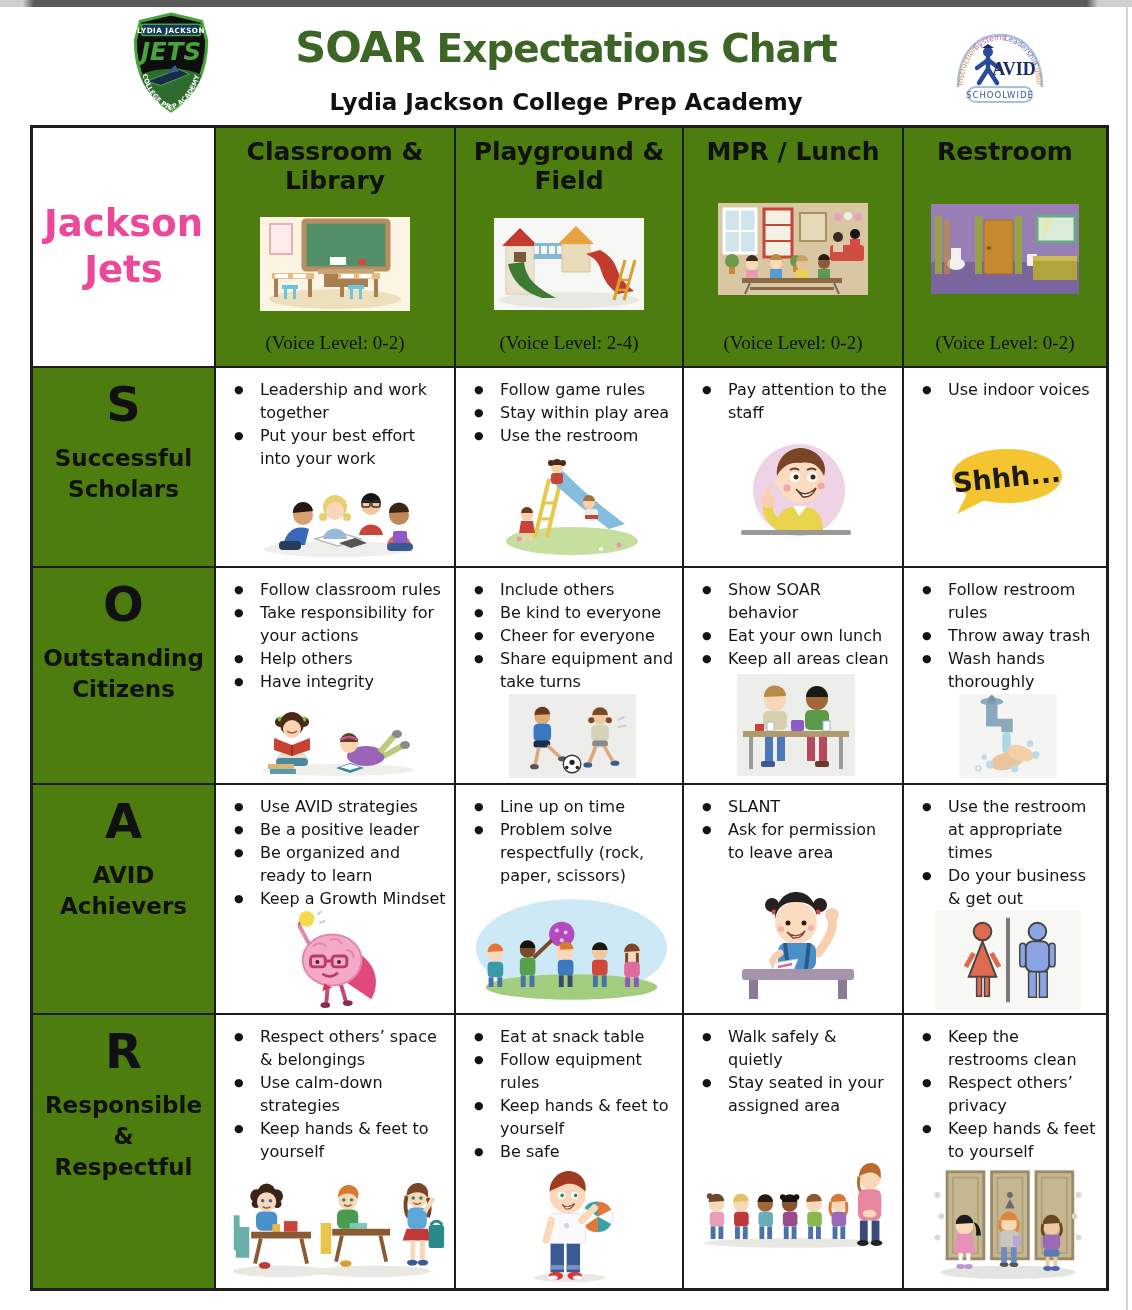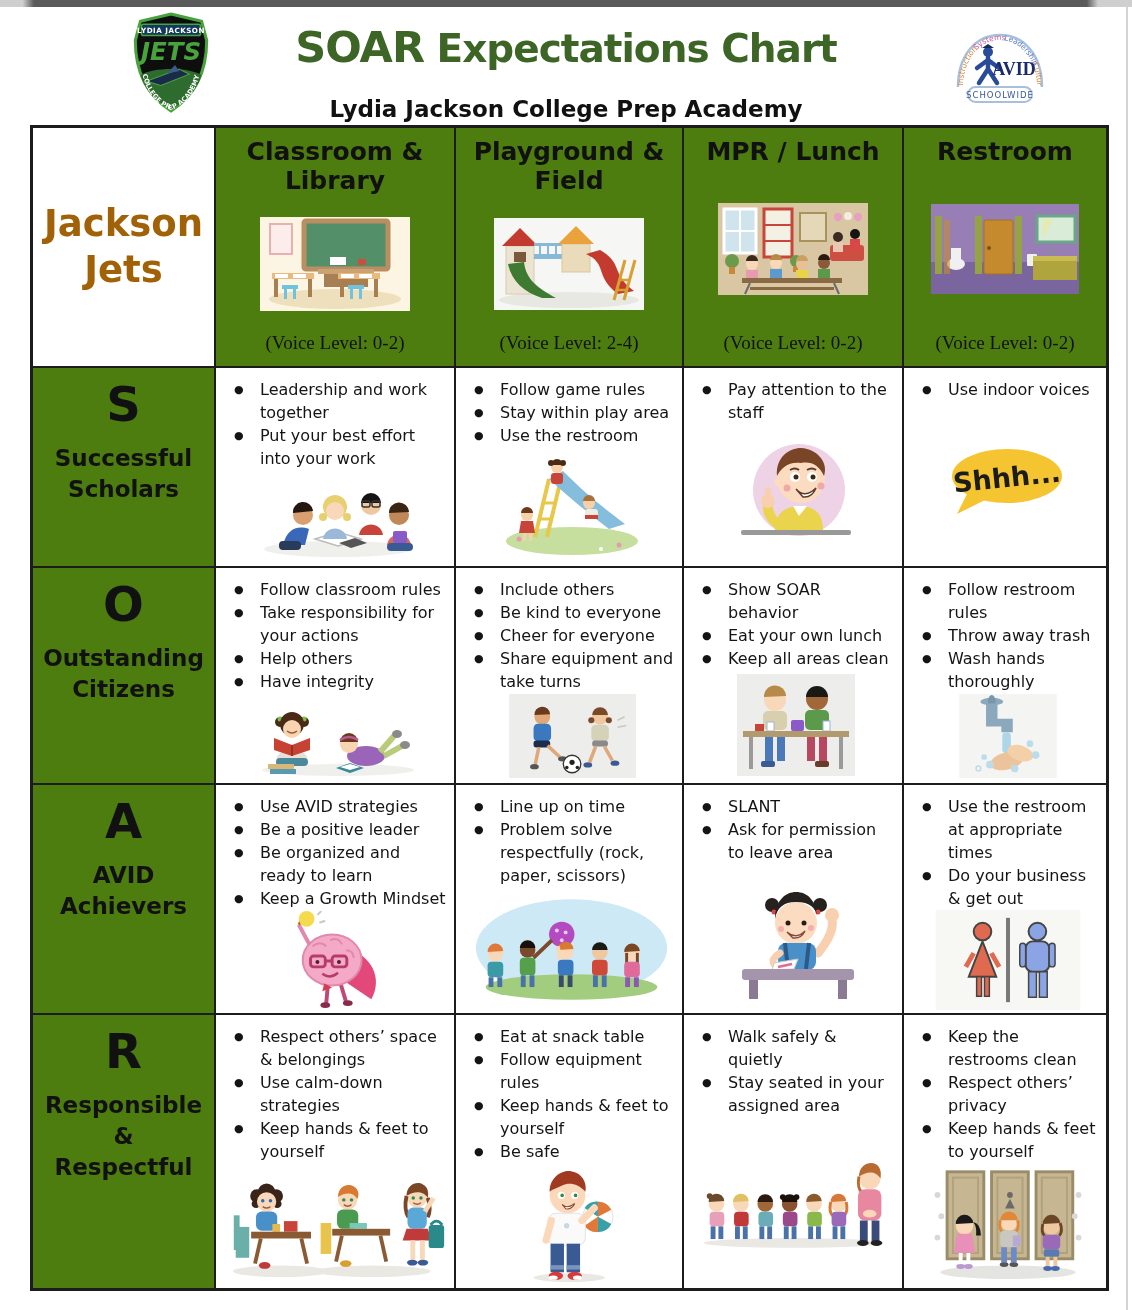--- a/index.html
+++ b/index.html
@@ -6,37 +6,37 @@
   .page{position:relative;width:1132px;height:1310px;background:#fff;
         font-family:"DejaVu Sans","Liberation Sans",sans-serif;overflow:hidden;}
   .topbar{position:absolute;top:0;left:0;width:1132px;height:7px;
           background:linear-gradient(90deg,#cfcfcf 0,#cfcfcf 2%,#5a5a5a 3%,#5a5a5a 96%,#cfcfcf 97%,#cfcfcf 100%);}
   .right-edge{position:absolute;top:7px;right:4px;width:2px;height:1303px;background:#d4d4d4;}
 
   
   .hdr-title{position:absolute;left:0;right:0;top:22px;text-align:center;color:#3c6526;}
   .hdr-title .big{font-size:43px;font-weight:800;letter-spacing:-1px;}
   .hdr-title .rest{font-size:39px;font-weight:700;letter-spacing:-1px;}
-  .hdr-sub{position:absolute;left:0;right:0;top:96px;text-align:center;font-size:23px;font-weight:700;color:#111;}
+  .hdr-sub{position:absolute;left:0;right:0;top:89px;text-align:center;font-size:23px;font-weight:700;color:#111;}
   .jets-logo{position:absolute;left:128px;top:12px;}
   .avid-logo{position:absolute;left:948px;top:22px;}
 
   
   .grid{position:absolute;left:30px;top:125px;display:grid;
         grid-template-columns:183px 240px 228px 220px 202px;
         grid-template-rows:240px 200px 217px 230px 273px;
         border:3px solid #1c1c1c;background:#fff;}
   .cell{border-right:2px solid #1c1c1c;border-bottom:2px solid #1c1c1c;
         box-sizing:border-box;overflow:hidden;position:relative;}
   .lastcol{border-right:none;}
   .lastrow{border-bottom:none;}
   .green{background:#4d7c0f;gap:8px;}
 
   .corner{display:flex;align-items:center;justify-content:center;background:#fff;}
-  .corner .jj{font-size:37px;font-weight:800;color:#a16207;text-align:center;white-space:pre-line;line-height:1.25;}
+  .corner .jj{font-size:37px;font-weight:800;color:#ec4899;text-align:center;white-space:pre-line;line-height:1.25;}
 
   .hc{display:flex;flex-direction:column;align-items:center;padding:10px 4px 12px;}
   .hc .hlabel{font-size:25px;font-weight:700;color:#111;text-align:center;white-space:pre-line;line-height:1.15;}
   .hc .imgbox{flex:1;display:flex;align-items:center;justify-content:center;}
   .hc .voice{font-family:"Liberation Serif","DejaVu Serif",serif;font-size:19px;color:#111;}
 
   .rh{display:flex;flex-direction:column;align-items:center;padding-top:10px;}
   .rh .letter{font-size:48px;font-weight:800;color:#111;line-height:1.1;}
   .rh .rlabel{font-size:23px;font-weight:800;color:#111;text-align:center;white-space:pre-line;line-height:1.35;margin-top:4px;}
 

